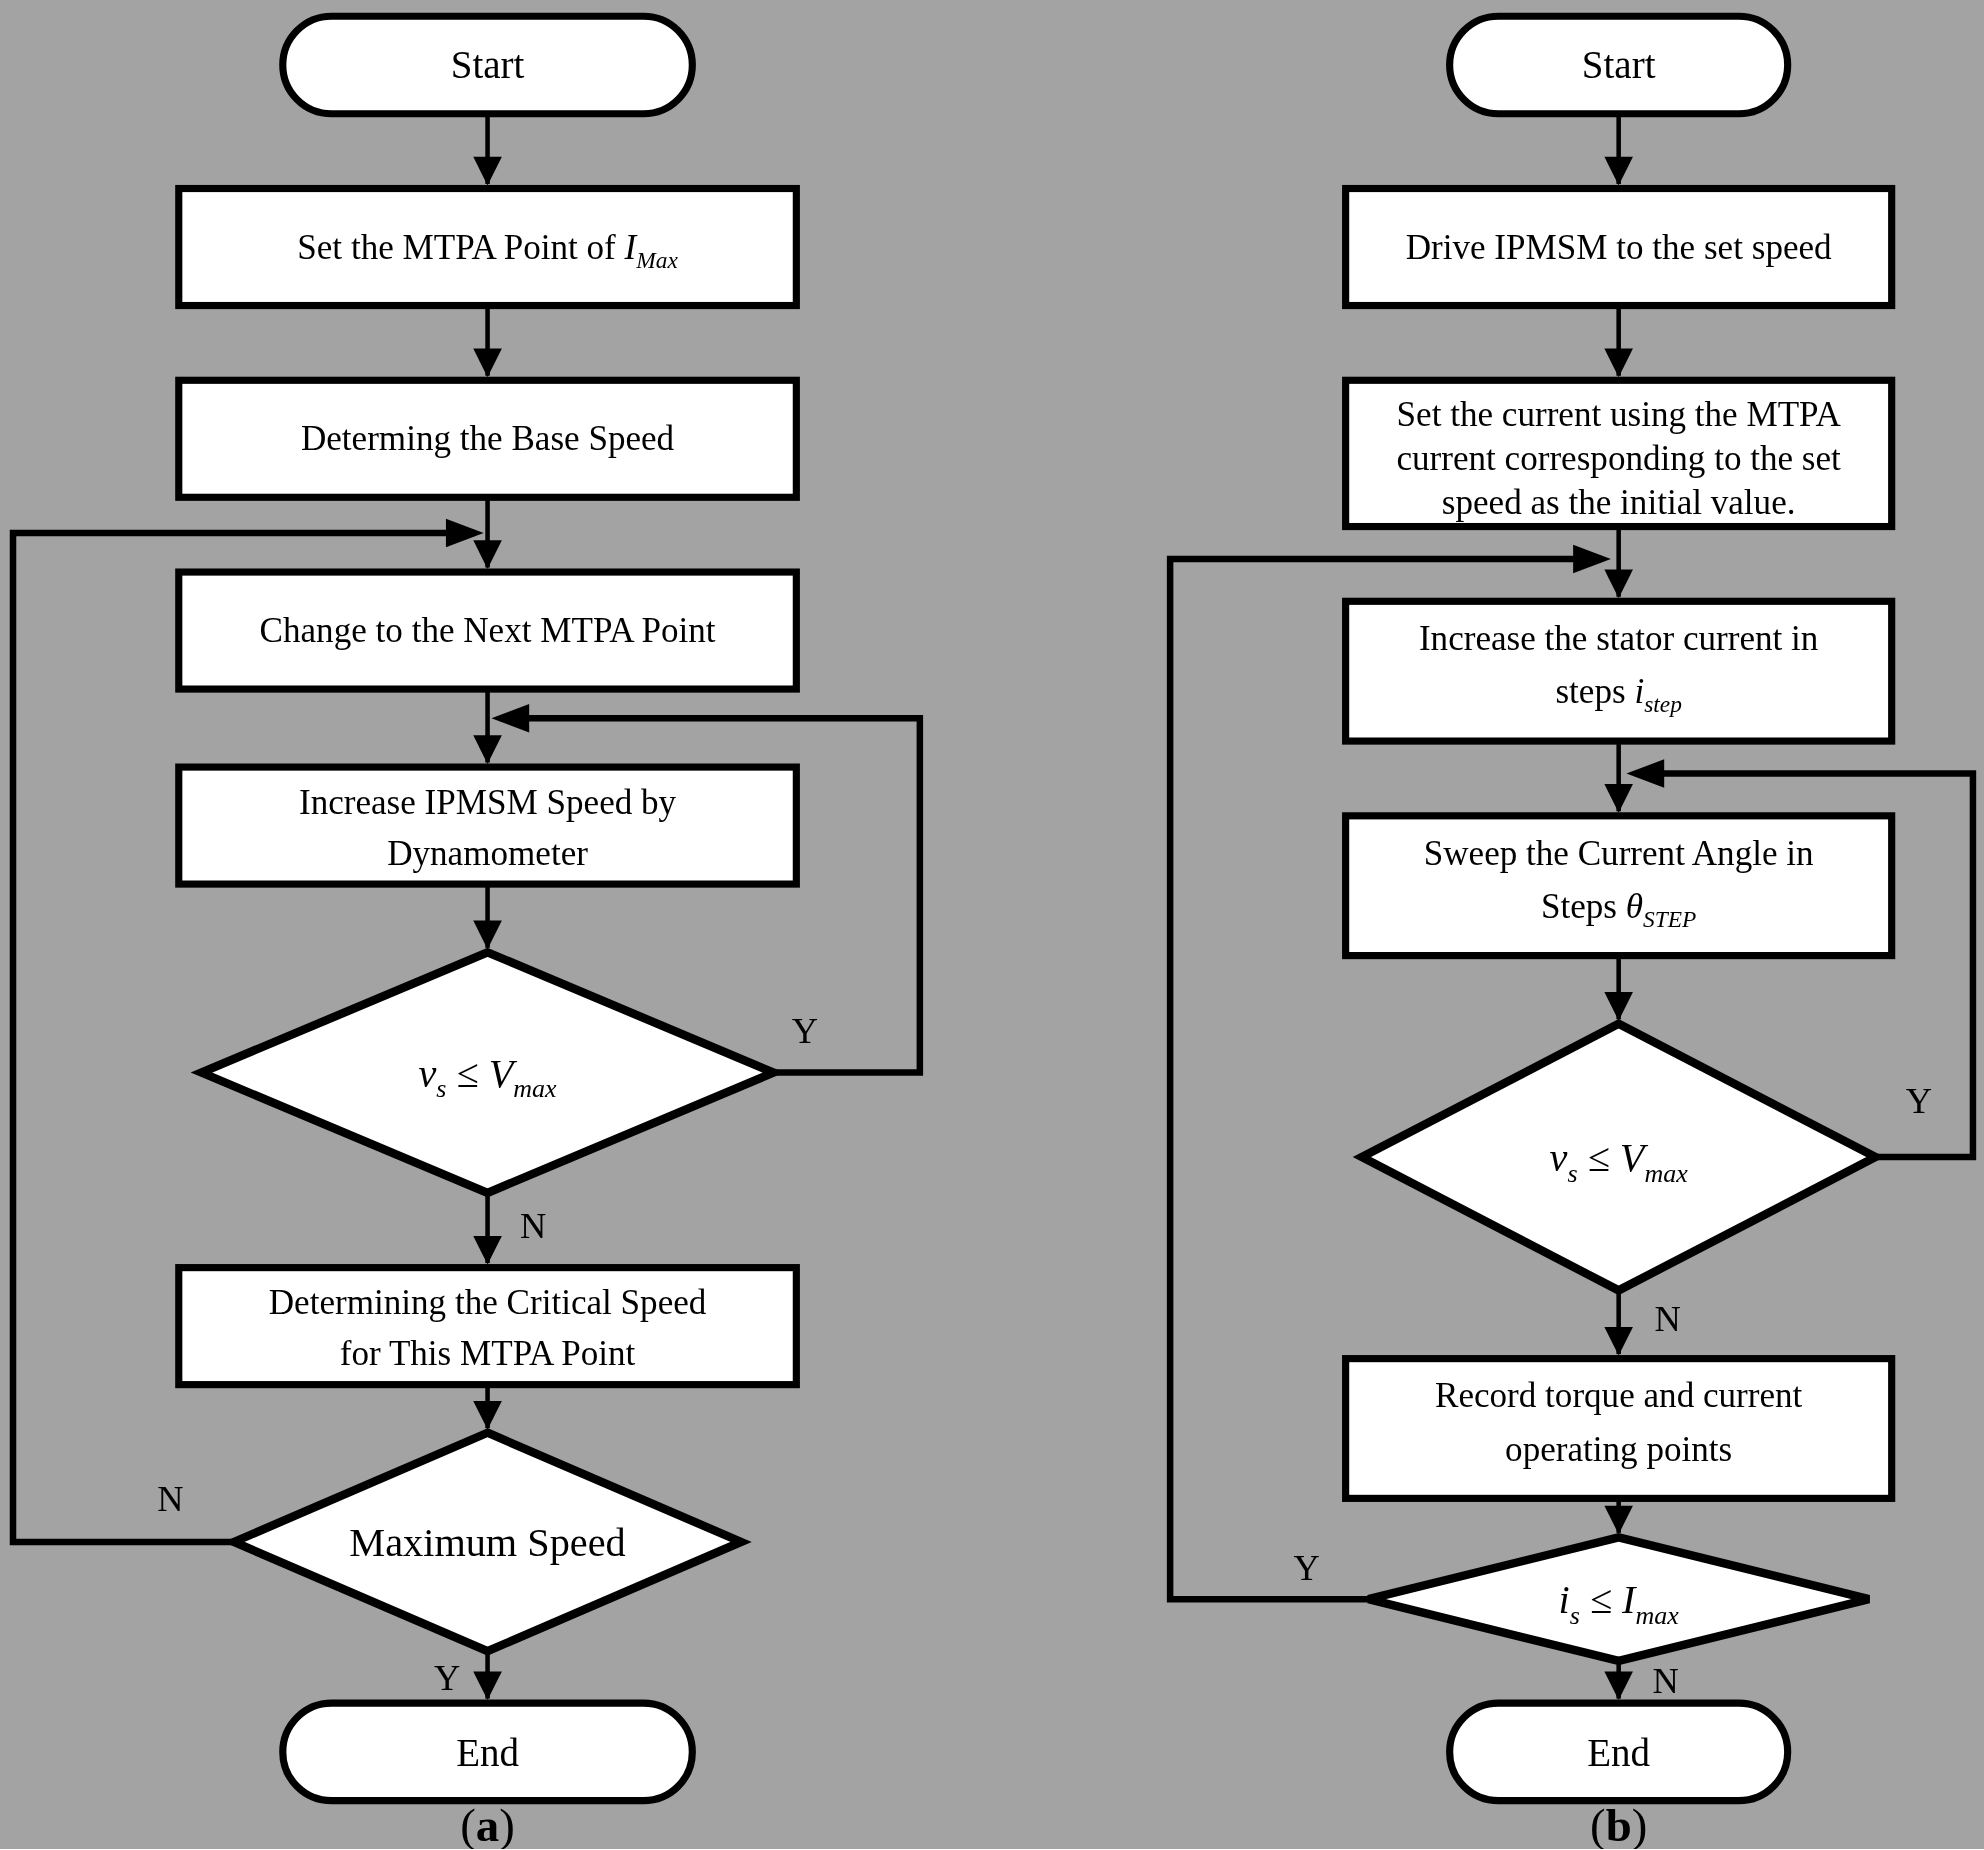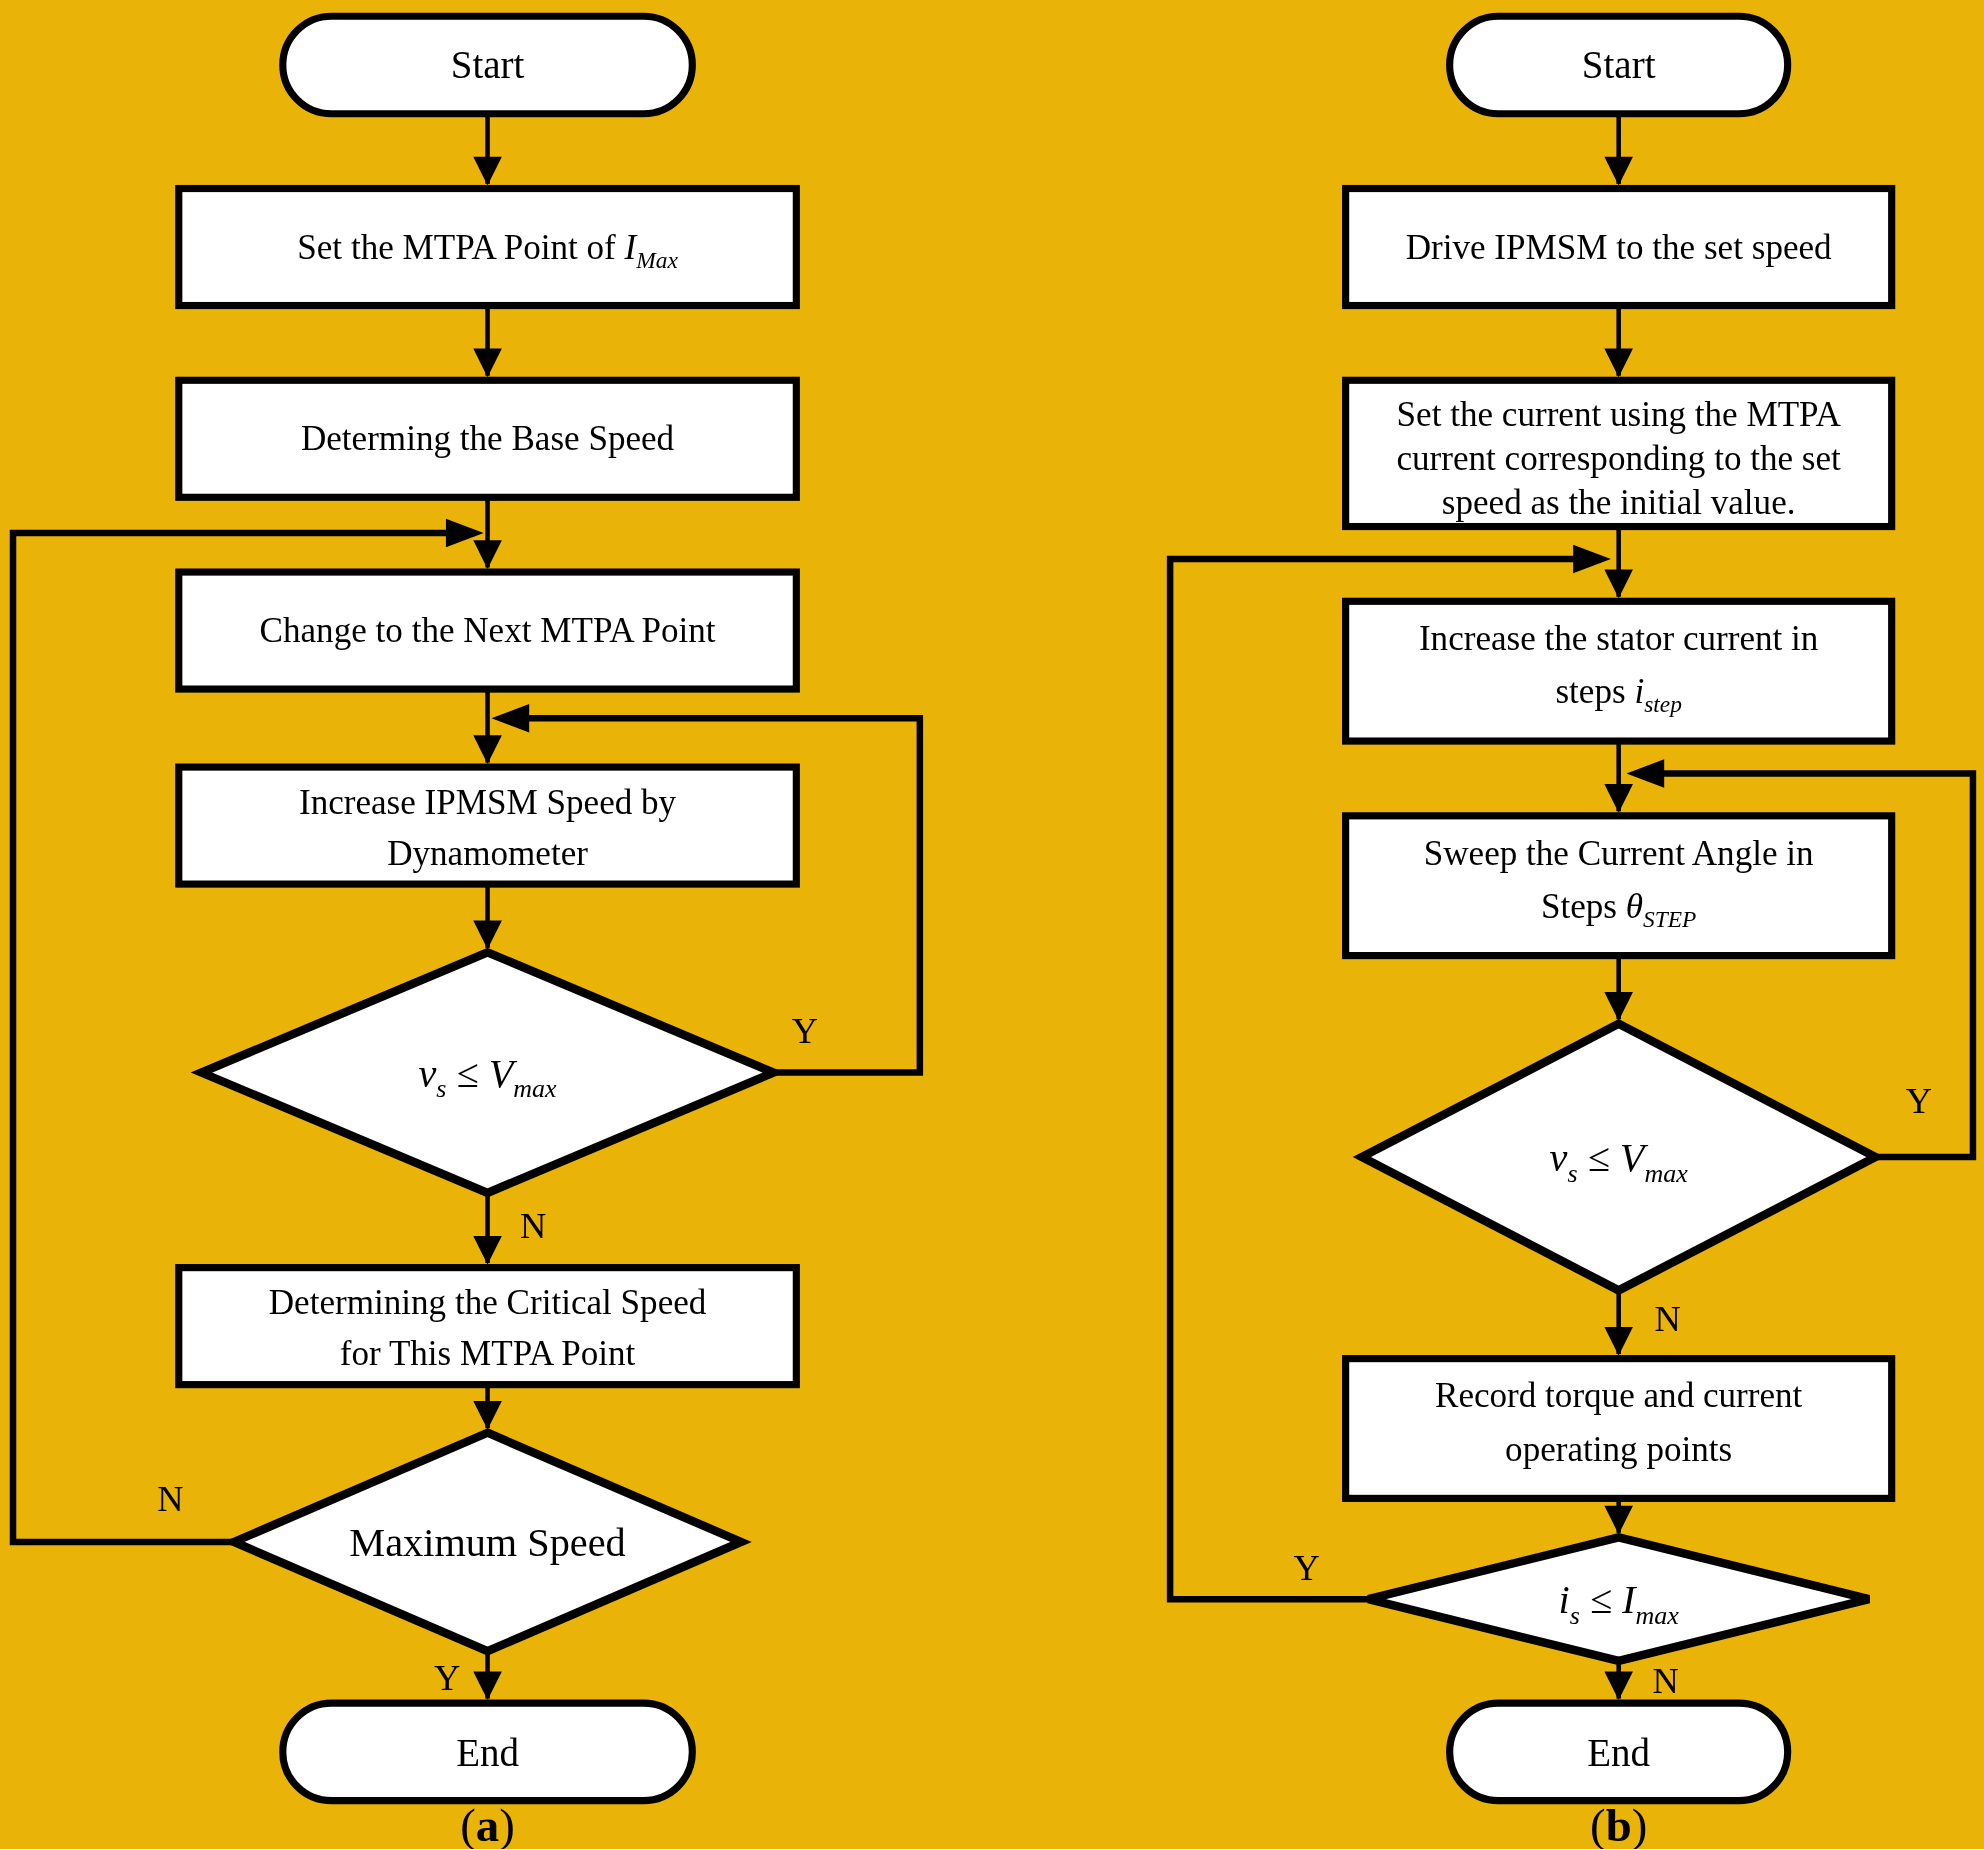--- a/index.html
+++ b/index.html
@@ -2,21 +2,21 @@
 <html style="font-size:10.4px"><head>
 <meta charset="utf-8">
 <style>
   html, body {
     margin: 0;
     padding: 0;
     background: #ffffff;
   }
   .figure-wrap {
     width: 100%;
-    background: #eab308;
+    background: #a3a3a3;
   }
   svg {
     display: block;
     width: 100%;
     height: auto;
   }
   
   .shape {
     fill: #ffffff;
     stroke: #000000;

